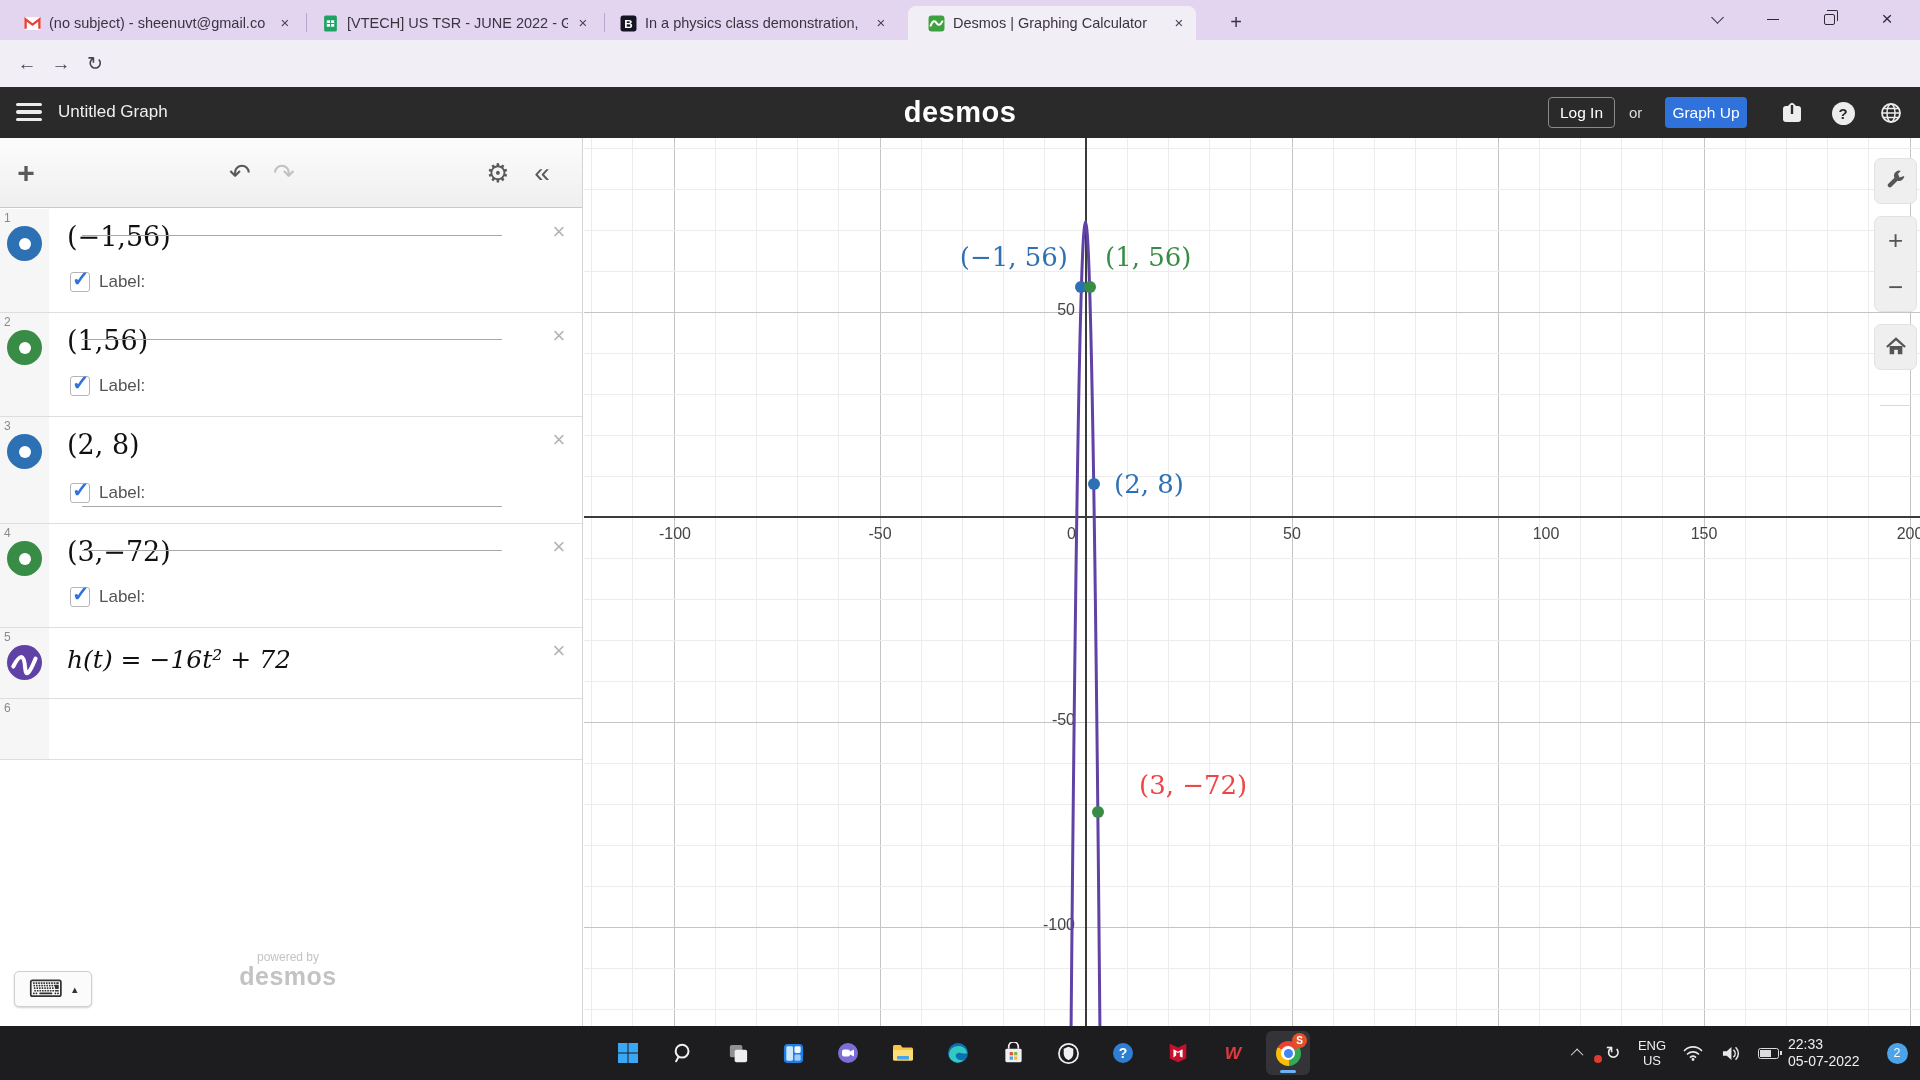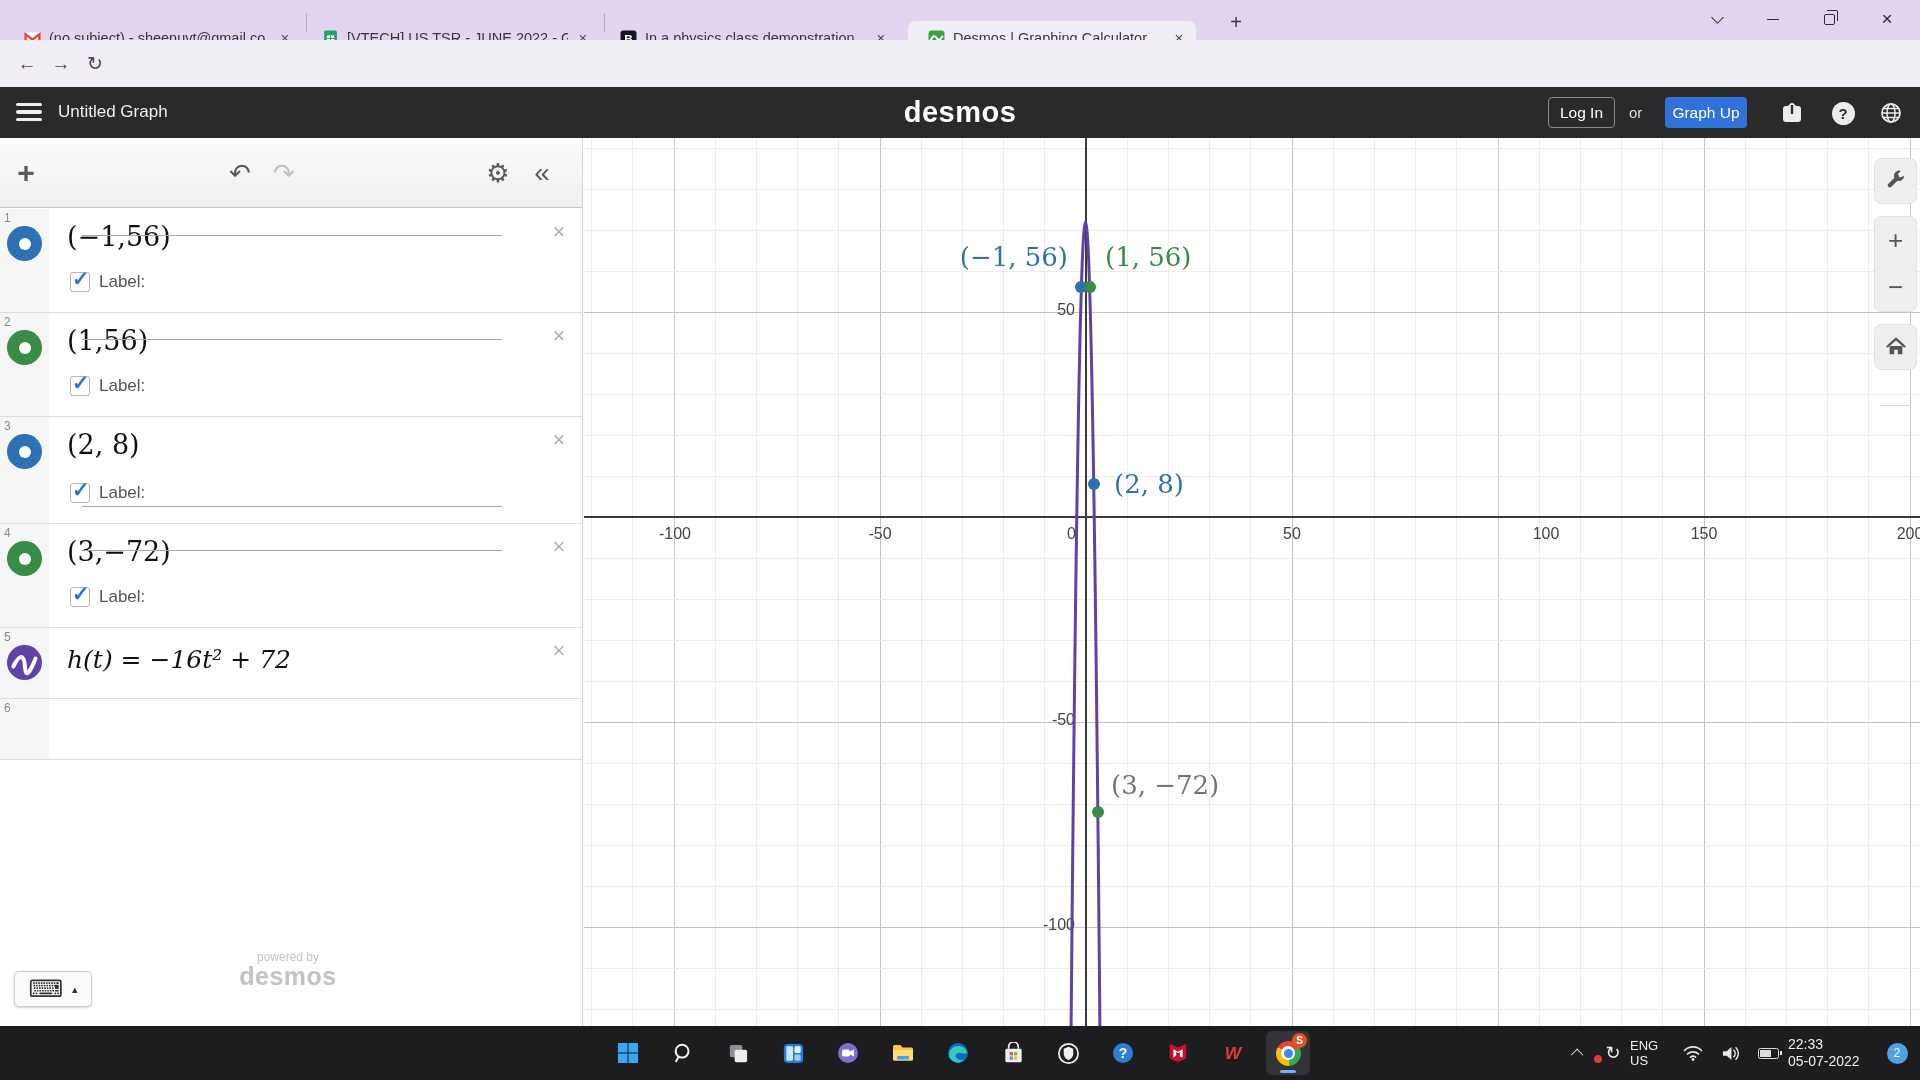--- a/index.html
+++ b/index.html
@@ -1,21 +1,21 @@
 <!DOCTYPE html>
 <html><head>
 <meta charset="utf-8">
 <style>
   * { margin:0; padding:0; box-sizing:border-box; }
   html,body { width:1920px; height:1080px; overflow:hidden; font-family:"Liberation Sans",sans-serif; background:#fff; }
   #screen { position:relative; width:1920px; height:1080px; }
 
   
   #tabbar { position:absolute; left:0; top:0; width:1920px; height:40px; background:#e3d5f0; }
-  .tab { position:absolute; top:21px; height:34px; border-radius:8px 8px 0 0; display:flex; align-items:center; padding:0 8px 0 10px; width:288px; }
+  .tab { position:absolute; top:6px; height:34px; border-radius:8px 8px 0 0; display:flex; align-items:center; padding:0 8px 0 10px; width:288px; }
   .tab.active { background:#f2eef6;padding-left:20px; }
   .tab .favicon { width:17px; height:17px; flex:0 0 17px; margin-right:8px; }
   .tab .tab-title { flex:1; font-size:14.5px; color:#3a3440; white-space:nowrap; overflow:hidden; }
   .tab .tab-close { width:18px; height:18px; border-radius:50%; text-align:center; line-height:17px; font-size:15px; color:#4a4450; margin-left:6px; }
   .tab-sep { position:absolute; top:13px; width:1px; height:19px; background:#b9a8cc; }
   .newtab-btn { position:absolute; left:1222px; top:9px; width:28px; height:28px; border-radius:50%; text-align:center; line-height:26px; font-size:20px; color:#3a3440; }
   .win-btn { position:absolute; top:0; width:46px; height:38px; display:flex; align-items:center; justify-content:center; color:#2f2a35; font-size:15px; }
   .chev-down { width:9px; height:9px; border-right:1.6px solid #2f2a35; border-bottom:1.6px solid #2f2a35; transform:rotate(45deg); margin-top:-4px; }
   .min-glyph { width:12px; height:0; border-top:1.6px solid #2f2a35; }
   .restore-glyph { position:relative; width:11px; height:11px; border:1.4px solid #2f2a35; border-radius:2px; background:#e3d5f0; }
@@ -85,21 +85,21 @@
 
   
   #taskbar { position:absolute; left:0; top:1026px; width:1920px; height:54px; background:#1d1d1f; }
   #tb-icons { position:absolute; left:606px; top:5px; display:flex; gap:11px; }
   .tb-btn { width:44px; height:44px; border-radius:6px; display:flex; align-items:center; justify-content:center; position:relative; }
   .tb-btn.active-app { background:#333338; }
   .active-underline { position:absolute; bottom:2px; left:14px; width:16px; height:3px; border-radius:2px; background:#6cb2f7; }
   .chrome-badge { position:absolute; right:3px; top:2px; width:15px; height:15px; border-radius:50%; background:#e2502c; color:#fff; font-size:10px; font-weight:bold; text-align:center; line-height:15px; }
   #tray { position:absolute; right:0; top:0; height:54px; display:flex; align-items:center; color:#eee; }
   .tray-chev { width:9px; height:9px; border-left:1.6px solid #ddd; border-top:1.6px solid #ddd; transform:rotate(45deg) translateY(2px); }
-  #lang { font-size:13px; line-height:15px; }
+  #lang { font-size:13px; line-height:15px; text-align:center; }
   #clock { font-size:14px; line-height:17px; text-align:left; }
   #notif-badge { width:21px; height:21px; border-radius:50%; background:#4da3e8; color:#fff; font-size:12.5px; text-align:center; line-height:21px; }
   .battery { position:relative; width:21px; height:11px; border:1.5px solid #ddd; border-radius:2.5px; }
   .battery:before { content:""; position:absolute; right:-4px; top:2px; width:2px; height:4px; background:#ddd; }
   .battery i { position:absolute; left:1px; top:1px; bottom:1px; width:60%; background:#ddd; }
   .sync-wrap { position:relative; font-size:18px; color:#eee; }
   .sync-dot { position:absolute; left:-2px; bottom:1px; width:8px; height:8px; border-radius:50%; background:#e03b2f; }
 </style>
 </head>
 <body>
@@ -388,21 +388,21 @@
     <div id="dots">
         <div class="gdot" style="left: 491.38px; top: 143.4px; background: rgb(45, 112, 179);"></div>
         <div class="gdot" style="left: 499.62px; top: 143.4px; background: rgb(56, 140, 70);"></div>
         <div class="gdot" style="left: 503.74px; top: 340.2px; background: rgb(45, 112, 179);"></div>
         <div class="gdot" style="left: 507.86px; top: 668.2px; background: rgb(56, 140, 70);"></div>
       </div>
 
     <div class="glabel" style="right: 852px; top: 104px; color: rgb(45, 112, 179);">(−1, 56)</div>
     <div class="glabel" style="left: 521px; top: 104px; color: rgb(56, 140, 70);">(1, 56)</div>
     <div class="glabel" style="left: 530px; top: 331px; color: rgb(45, 112, 179);">(2, 8)</div>
-    <div class="glabel" style="left: 527px; top: 632px; color: #737373;">(3, −72)</div>
+    <div class="glabel" style="left: 555px; top: 632px; color: #ef4444;">(3, −72)</div>
 
     <div class="gctl" style="top:20px; height:46px">
       <svg width="22" height="22" viewBox="0 0 24 24">
           <path d="M21 6.5a5.5 5.5 0 0 1-7.4 5.2L7 18.3a2.3 2.3 0 0 1-3.3-3.3l6.6-6.6A5.5 5.5 0 0 1 17.2 1l-3 3 1.6 4.2L20 6.9z" fill="#555"></path>
         </svg>
     </div>
     <div class="gctl" style="top:78px; height:96px; flex-direction:column">
       <div style="height:48px; display:flex; align-items:center; font-size:26px; color:#555">+</div>
       <div style="height:48px; display:flex; align-items:center; font-size:26px; color:#555">−</div>
     </div>

